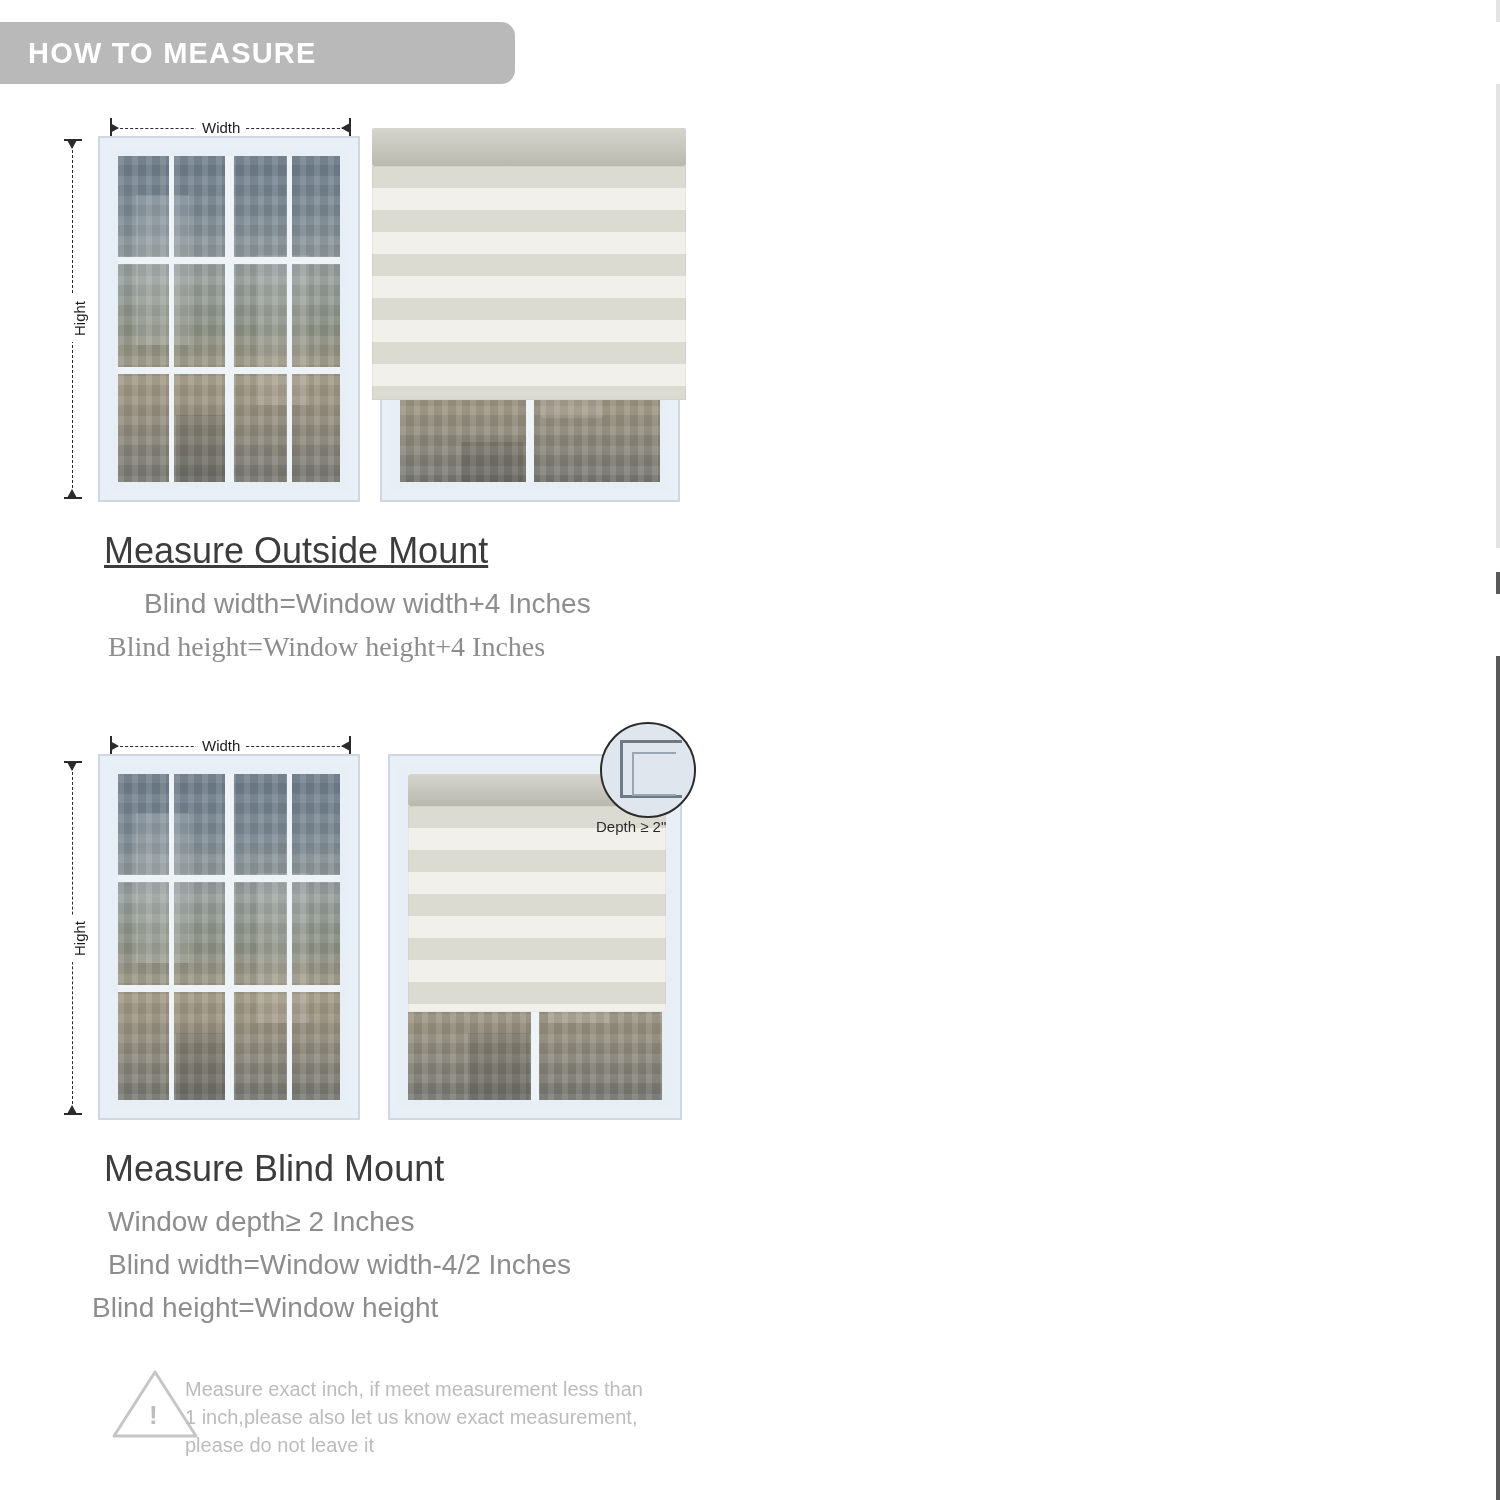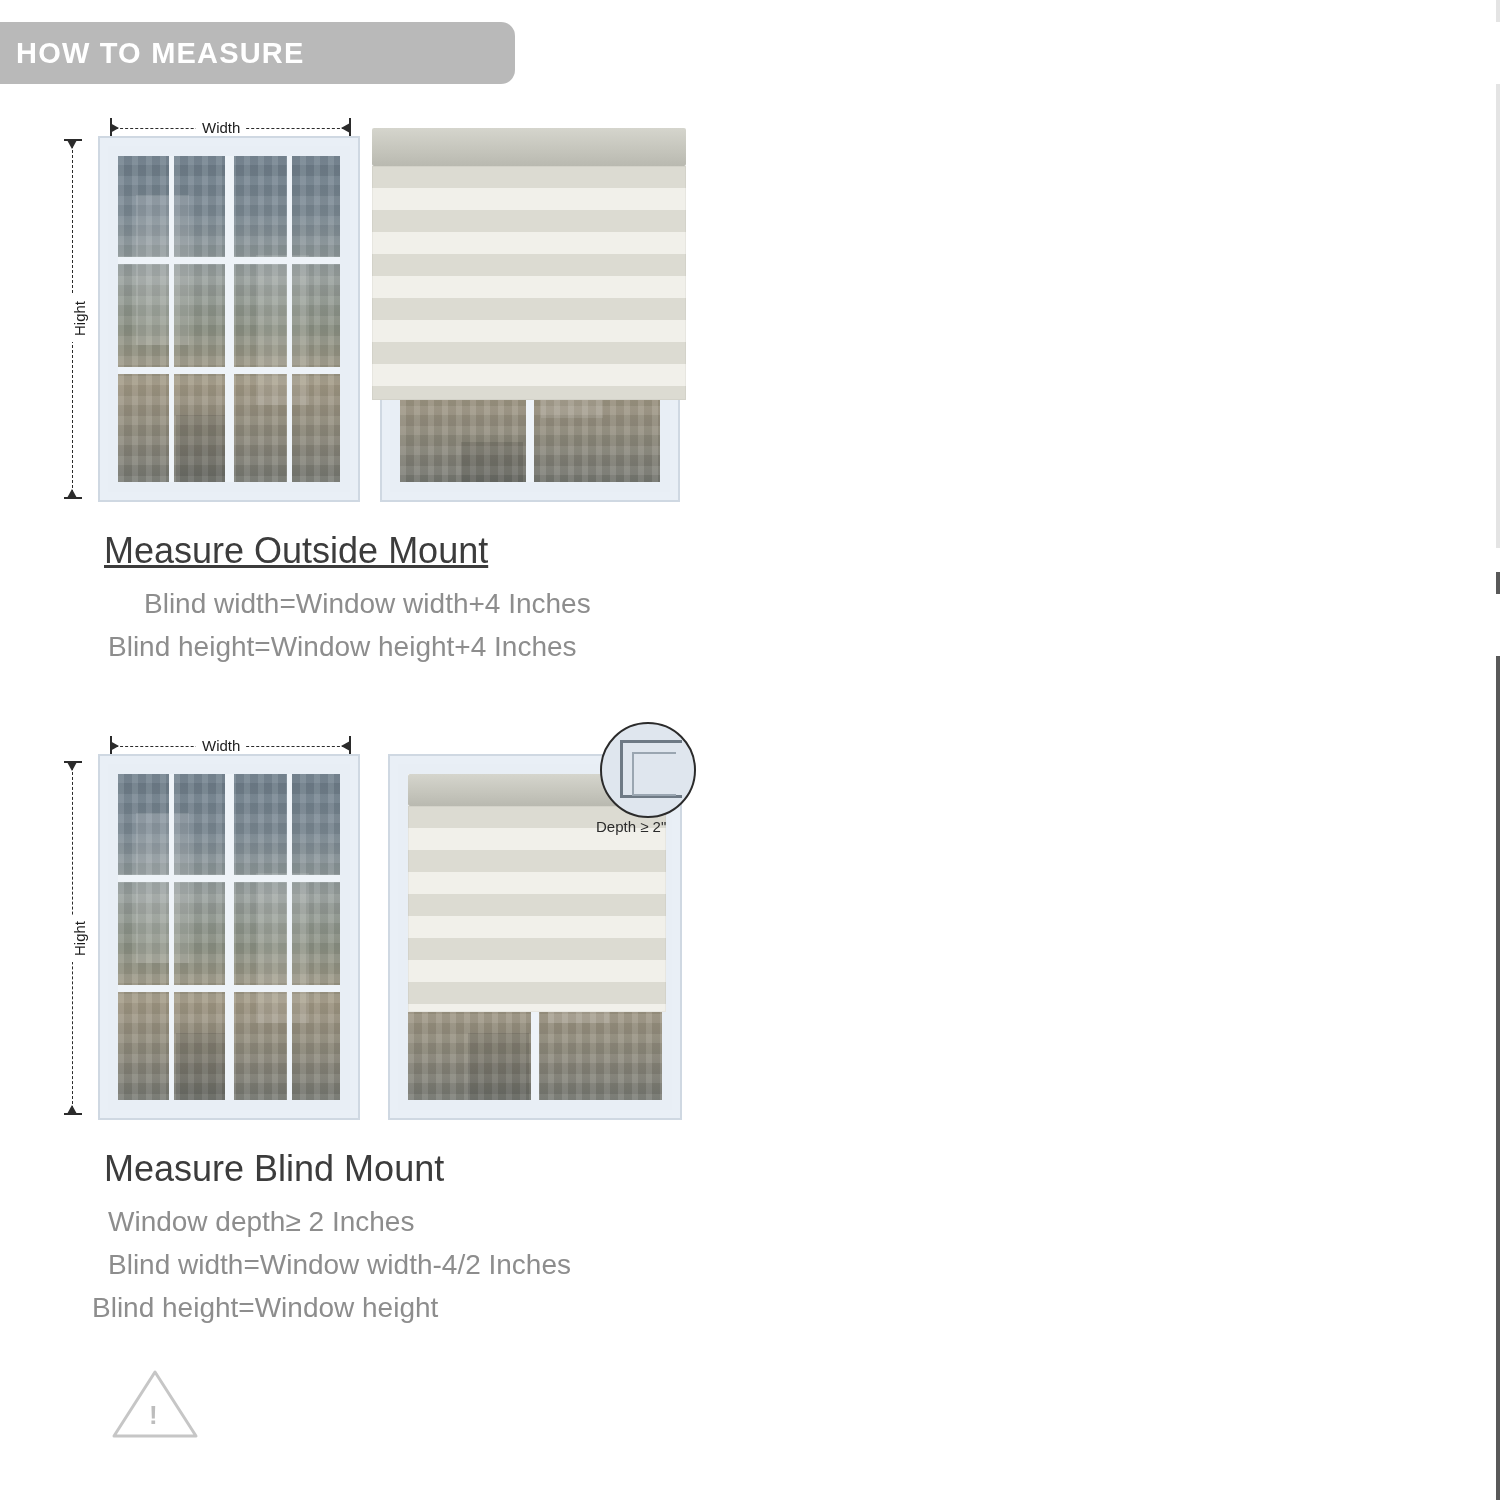--- a/index.html
+++ b/index.html
@@ -14,21 +14,21 @@
   
   .page { position: relative; width: 1500px; height: 1500px; }
 
   .col-left  { position: absolute; left: 0;   top: 0; width: 742px;  height: 1500px; background:#fff; }
   .col-right { position: absolute; left: 748px; top: 0; width: 752px; height: 1500px; background:#fff; }
 
   
   .sec-head {
     position: absolute;
     display: flex; align-items: center;
-    padding: 0 16px;
+    padding: 0 28px;
     border-radius: 0 14px 14px 0;
     font-weight: bold;
     letter-spacing: 1.2px;
     font-size: 29px;
     color: #ffffff;
   }
   .sec-head.grey { background: #b9b9b9; }
   .sec-head.white-on-grey { background: #ffffff; color:#d9d9d9; }
   .sec-head.white-on-dark { background: #ffffff; color:#4f4f4f; }
 
@@ -184,21 +184,21 @@
       </div>
       <div class="blind" style="left:372px; top:128px; width:314px; height:272px;">
         <div style="position:absolute;left:0;top:0;width:100%;height:38px;">
           <div class="headrail"></div>
         </div>
         <div class="zebra" style="top:38px; height:234px;"></div>
       </div>
 
       <div class="cap-title" style="left:104px; top:530px;text-decoration:underline;">Measure Outside Mount</div>
       <div class="cap-line" style="left:108px; top:588px;margin-left:36px;">Blind width=Window width+4 Inches</div>
-      <div class="cap-line" style="left:108px; top:631px;">Blind height=Window height+4 Inches</div>
+      <div class="cap-line" style="left:108px; top:631px;font-family:Liberation Serif, serif;">Blind height=Window height+4 Inches</div>
     </div>
 
     <div>
 
       <div class="dim-dash-h" style="left:110px; top:746px; width:240px;"></div>
       <div class="arrow-r" style="left:110px; top:741px;"></div>
       <div class="arrow-l" style="left:341px; top:741px;"></div>
       <div class="tick" style="left:110px; top:736px; width:1.5px; height:22px;"></div>
       <div class="tick" style="left:349px; top:736px; width:1.5px; height:22px;"></div>
       <div class="dim-label" style="left:196px; top:737px;">Width</div>
@@ -242,20 +242,21 @@
       <div class="cap-line" style="left:108px; top:1249px;">Blind width=Window width-4/2 Inches</div>
       <div class="cap-line" style="left:92px; top:1292px;">Blind height=Window height</div>
     </div>
 
     <div class="warn-wrap" style="left:110px; top:1366px; width:90px; height:74px;">
       <svg width="90" height="74" viewBox="0 0 90 74">
         <polygon points="45,6 86,70 4,70" fill="none" stroke="#c6c6c6" stroke-width="3" stroke-linejoin="round"></polygon>
       </svg>
     </div>
     <div class="warn-mark" style="left:149px; top:1400px;">!</div>
+    <div class="warn-text" style="left:185px; top:1375px;">Measure exact inch, if meet measurement less than 1 inch,please also let us know exact measurement, please do not leave it</div>
   </div>
 
   <div class="col-right">
 
     <div id="panel-included">
       <div class="sec-head white-on-grey" id="head-included">WHAT IS INCLUDED</div>
 
       <div class="inc-title" style="left:0; top:142px; width:752px; text-align:center;">Stylish zebra blind X1</div>
 
     </div>

